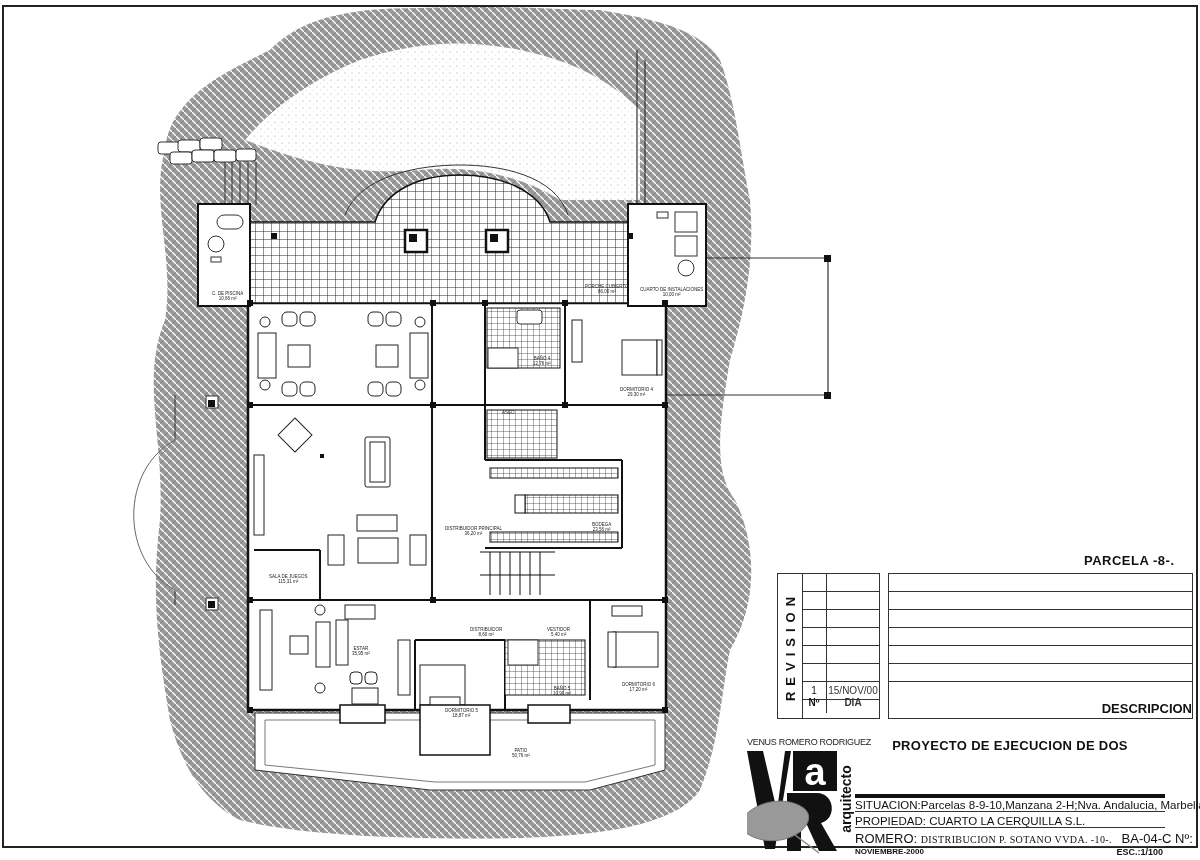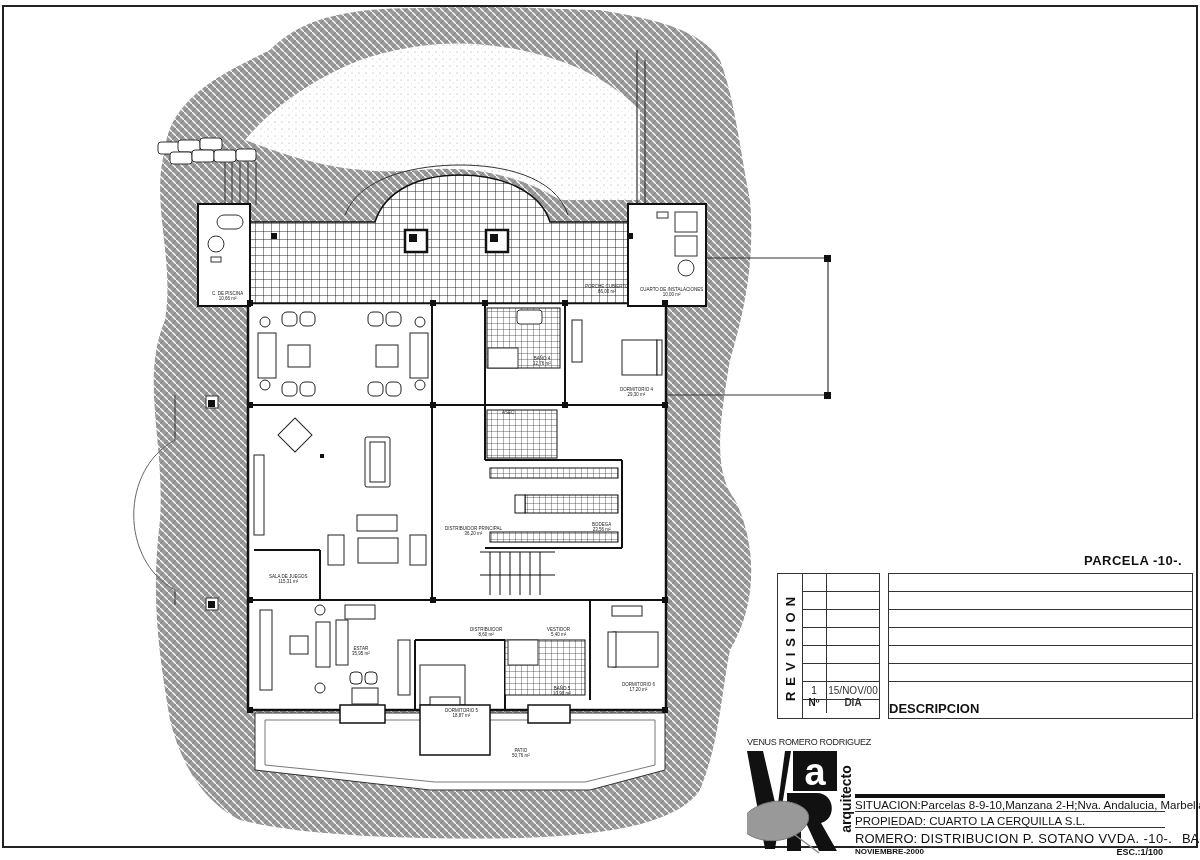--- a/index.html
+++ b/index.html
@@ -9,33 +9,33 @@
     .parcel-label { position:absolute; left:1084px; top:553px; font-weight:bold; font-size:13px; letter-spacing:0.5px; }
     .rev-table { position:absolute; left:777px; top:573px; width:103px; height:146px; border:1px solid #333; box-sizing:border-box; }
     .rev-vert { position:absolute; left:0; top:0; width:24px; height:100%; border-right:1px solid #333; }
     .rev-vert span { position:absolute; left:50%; top:50%; transform:translate(-50%,-50%) rotate(-90deg); font-weight:bold; font-size:13px; letter-spacing:6px; white-space:nowrap; }
     .rev-grid { position:absolute; left:24px; top:0; right:0; bottom:0; }
     .rev-row { position:absolute; left:0; right:0; height:18px; border-bottom:1px solid #333; box-sizing:border-box; display:flex; }
     .rev-row .no { width:25px; border-right:1px solid #333; box-sizing:border-box; font-size:10px; text-align:center; line-height:17px; }
     .rev-row .dia { flex:1; font-size:10px; text-align:center; line-height:17px; color:#333; }
     .desc-table { position:absolute; left:888px; top:573px; width:305px; height:146px; border:1px solid #333; box-sizing:border-box; }
     .desc-row { position:absolute; left:0; right:0; height:18px; border-bottom:1px solid #333; box-sizing:border-box; font-size:10px; line-height:17px; padding-left:5px; color:#333; }
-    .hdr { font-weight:bold; font-size:13px; color:#111; text-align:left; }
+    .hdr { font-weight:bold; font-size:13px; color:#111; text-align:right; }
     .title-block { position:absolute; left:747px; top:735px; width:418px; height:120px; }
     .architect-name { position:absolute; left:0; top:2px; font-size:9px; letter-spacing:-0.3px; color:#222; }
     .logo { position:absolute; left:0; top:14px; width:105px; height:105px; }
     .logo-word { position:absolute; left:92px; top:14px; width:14px; height:100px; }
     .logo-word span { position:absolute; left:50%; top:50%; transform:translate(-50%,-50%) rotate(-90deg); font-weight:bold; font-size:14px; white-space:nowrap; }
     .proj-title { position:absolute; left:108px; top:3px; width:310px; text-align:center; font-weight:bold; font-size:13px; line-height:16px; letter-spacing:0.3px; }
     .thick-rule { position:absolute; left:108px; top:59px; width:310px; height:4px; background:#111; }
     .info-line { position:absolute; left:108px; width:310px; font-size:11.5px; border-bottom:1px solid #333; white-space:nowrap; }
     .info-line.sit { top:64px; }
     .info-line.prop { top:80px; }
     .info-line.plano { top:96px; font-size:13px; }
-    .info-line.plano small { font-size:13px; letter-spacing:0.4px; }
+    .info-line.plano small { font-size:10px; letter-spacing:0.4px;font-family:Liberation Serif, serif; }
     .date-line { position:absolute; left:108px; top:112px; width:310px; font-size:8px;font-weight:bold; }
     .date-line .esc { position:absolute; right:2px; top:0; font-size:9px; }
     .addr-line { position:absolute; left:108px; top:124px; font-size:5px; color:#555; white-space:nowrap; }
     .rlabel { position:absolute; font-size:4.5px; color:#222; text-align:center; line-height:5px; white-space:nowrap; }
   </style>
 </head>
 <body>
 
 <div class="frame"></div>
 
@@ -243,21 +243,21 @@
   <div class="rlabel" style="left:269px;top:574px;"><span>SALA DE JUEGOS</span><br><span>115,31 m²</span></div>
   <div class="rlabel" style="left:352px;top:646px;"><span>ESTAR</span><br><span>35,95 m²</span></div>
   <div class="rlabel" style="left:470px;top:627px;"><span>DISTRIBUIDOR</span><br><span>8,60 m²</span></div>
   <div class="rlabel" style="left:547px;top:627px;"><span>VESTIDOR</span><br><span>5,40 m²</span></div>
   <div class="rlabel" style="left:553px;top:686px;"><span>BAÑO 5</span><br><span>10,90 m²</span></div>
   <div class="rlabel" style="left:622px;top:682px;"><span>DORMITORIO 6</span><br><span>17,20 m²</span></div>
   <div class="rlabel" style="left:445px;top:708px;"><span>DORMITORIO 5</span><br><span>18,87 m²</span></div>
   <div class="rlabel" style="left:512px;top:748px;"><span>PATIO</span><br><span>50,76 m²</span></div>
 </div>
 
-<div class="parcel-label">PARCELA -10-.</div>
+<div class="parcel-label">PARCELA -8-.</div>
 
 <div class="rev-table">
   <div class="rev-vert">
       <span>REVISION</span>
     </div>
   <div class="rev-grid">
     <div class="rev-row" style="top:0">
         <div class="no"></div>
         <div class="dia"></div>
       </div>
@@ -309,20 +309,21 @@
     <rect x="46" y="2" width="44" height="40" fill="#111"></rect>
     <text x="68" y="36" font-family="Liberation Sans, sans-serif" font-weight="bold" font-size="38" fill="#fff" text-anchor="middle">a</text>
     <path d="M40 44 L70 44 C88 44 90 70 74 74 L90 102 L72 102 L60 76 L54 76 L54 102 L40 102 Z" fill="#111"></path>
     <path d="M-5 70 C10 50 40 48 55 58 C68 66 60 80 48 86 C30 96 5 92 -5 80 Z" fill="#999" stroke="#777" stroke-width="1"></path>
     <line x1="48" y1="86" x2="72" y2="104" stroke="#888" stroke-width="1.5"></line>
   </svg>
   <div class="logo-word">
       <span>arquitecto</span>
     </div>
   <div class="proj-title">
+    <div>PROYECTO DE EJECUCION DE DOS</div>
   </div>
   <div class="thick-rule"></div>
   <div class="info-line sit">SITUACION:Parcelas 8-9-10,Manzana 2-H;Nva. Andalucia, Marbella.</div>
   <div class="info-line prop">PROPIEDAD: CUARTO LA CERQUILLA S.L.</div>
   <div class="info-line plano">
     <span>ROMERO:</span>
     <small>DISTRIBUCION P. SOTANO VVDA. -10-.</small>
     <span style="font-size:13px;margin-left:6px;">BA-04-C Nº:</span>
   </div>
   <div class="date-line">

